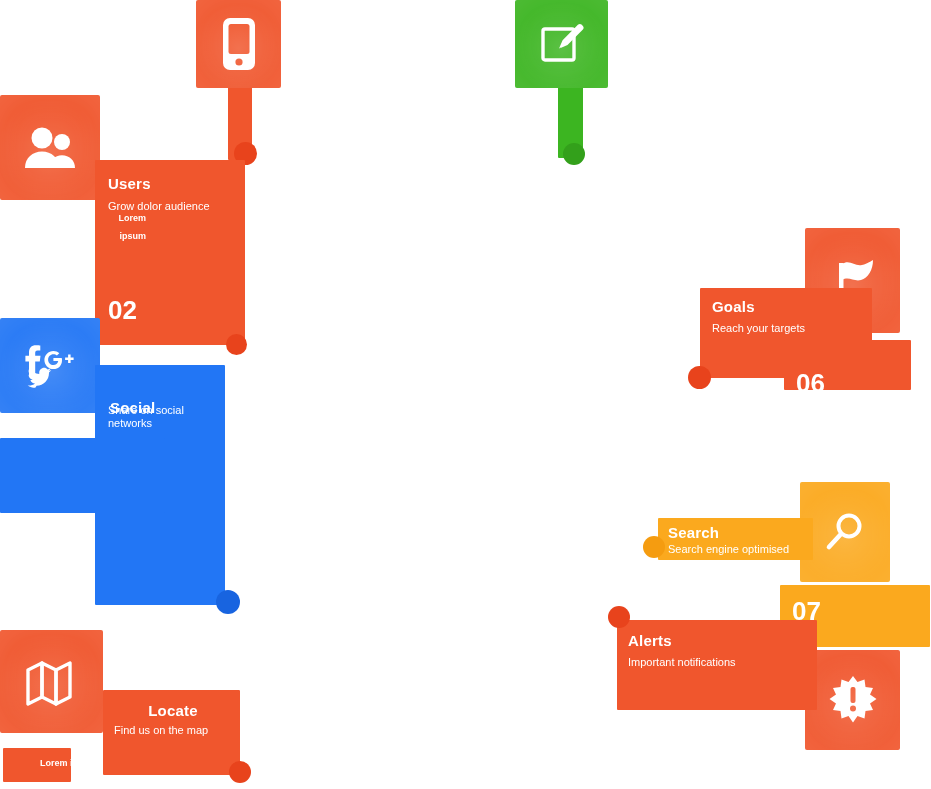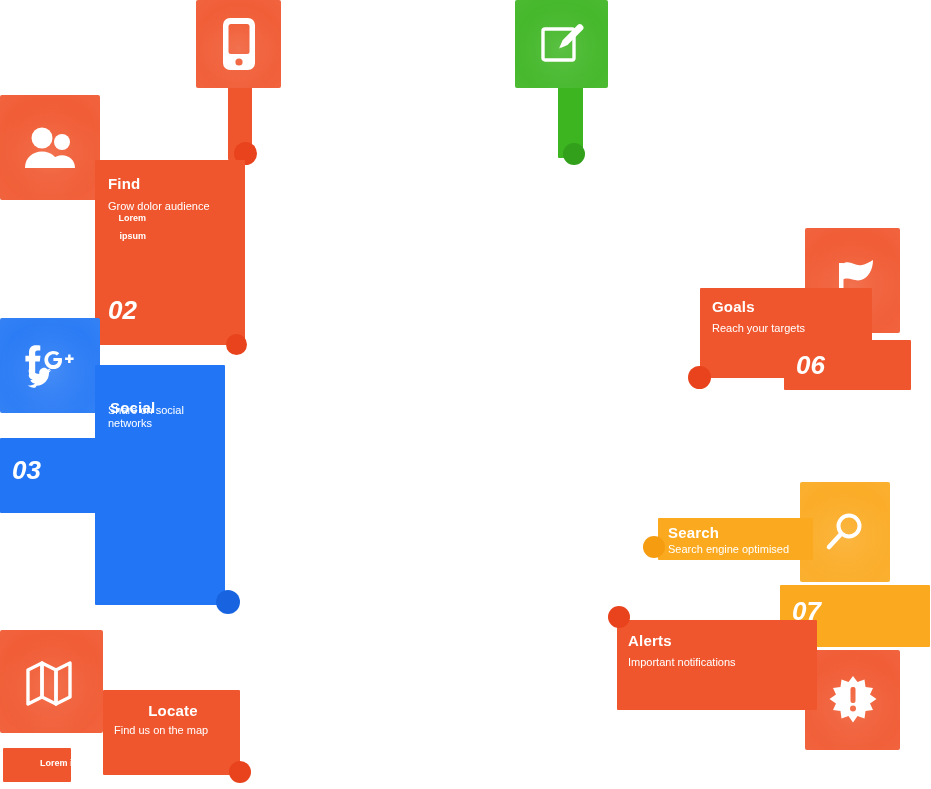--- a/index.html
+++ b/index.html
@@ -28,21 +28,21 @@
   
   .txt{
     position:absolute;
     color:#ffffff;
     white-space:pre-wrap;
     line-height:1.22;
     -webkit-font-smoothing:antialiased;
   }
   .t-title{ font-size:15px; font-weight:bold; letter-spacing:.2px; }
   .t-body { font-size:11px; font-weight:normal; }
-  .t-step { font-size:26px; font-weight:bold;font-style:italic; }
+  .t-step { font-size:26px; font-weight:bold; }
   .t-small{ font-size:9px; font-weight:bold; }
 
   
   .sheen::after{
     content:""; position:absolute; inset:0;
     background:radial-gradient(circle at 50% 55%, rgba(255,255,255,.16), rgba(255,255,255,0) 70%);
     pointer-events:none;
   }
 </style>
 </head>
@@ -74,21 +74,21 @@
       </svg>
     </span>
   </div>
 
   <div class="panel" style="left:95px; top:160px; width:150px; height:185px; background:#F0562D;">
   </div>
 
   <div class="txt t-small" style="left:90px; top:213px; width:56px; text-align:right;">Lorem</div>
   <div class="txt t-small" style="left:90px; top:231px; width:56px; text-align:right;">ipsum</div>
 
-  <div class="txt t-title" style="left:108px; top:175px; width:128px;">Find</div>
+  <div class="txt t-title" style="left:108px; top:175px; width:128px;">Users</div>
   <div class="txt t-body" style="left:108px; top:200px; width:128px;">Grow dolor audience</div>
   <div class="txt t-step" style="left:108px; top:295px; width:128px;">02</div>
 
   <div class="dot" style="left:226px; top:334px; width:21px; height:21px; background:#E8431C;"></div>
 
   <div class="icon-tile sheen" style="left:0px; top:318px; width:100px; height:95px; background:#2276F5;">
     <span>
       <svg width="64" height="48" viewBox="0 0 64 48" aria-hidden="true">
 
         <path d="M17.5 8.5h4.8V3.4C21.6 3.3 20 3.2 18.2 3.2c-5 0-7.2 2.6-7.2 7.4v3.2H7.4v5.6H11V34h6.2V19.4h4.6l.7-5.6h-5.3v-2.6c0-1.8.5-2.7 2.3-2.7z" fill="#ffffff"></path>
@@ -99,21 +99,20 @@
         <path d="M52.6 15.4h3v2.5h-3v3h-2.5v-3h-3v-2.5h3v-3h2.5z" fill="#ffffff"></path>
       </svg>
     </span>
   </div>
 
   <div class="panel" style="left:95px; top:365px; width:130px; height:240px; background:#2276F5;"></div>
   <div class="panel" style="left:0px; top:438px; width:165px; height:75px; background:#2276F5;"></div>
 
   <div class="txt t-title" style="left:110px; top:380px; width:112px;margin-top:19px;">Social</div>
   <div class="txt t-body" style="left:108px; top:404px; width:112px;">Share on social networks</div>
-  <div class="txt t-step" style="left:12px; top:455px; width:140px;">03</div>
 
   <div class="dot" style="left:216px; top:590px; width:24px; height:24px; background:#1864E0;"></div>
 
   <div class="icon-tile sheen" style="left:0px; top:630px; width:103px; height:103px; background:#F0562D;">
     <span>
       <svg width="54" height="48" viewBox="0 0 54 48" aria-hidden="true">
         <path d="M3 12 L17 5 L17 39 L3 46 Z" fill="none" stroke="#ffffff" stroke-width="3.4" stroke-linejoin="round"></path>
         <path d="M17 5 L31 12 L31 46 L17 39 Z" fill="none" stroke="#ffffff" stroke-width="3.4" stroke-linejoin="round"></path>
         <path d="M31 12 L45 5 L45 39 L31 46 Z" fill="none" stroke="#ffffff" stroke-width="3.4" stroke-linejoin="round"></path>
       </svg>
@@ -148,21 +147,21 @@
         <path d="M14 6 C22 1, 27 9, 34 7 C40 5.5, 43 3, 45 2 C45 12, 40 20, 33 22 C26 24, 21 18, 14 22 Z" fill="#ffffff"></path>
       </svg>
     </span>
   </div>
 
   <div class="panel" style="left:700px; top:288px; width:172px; height:90px; background:#F0562D;"></div>
   <div class="panel" style="left:784px; top:340px; width:127px; height:50px; background:#F0562D;"></div>
 
   <div class="txt t-title" style="left:712px; top:298px; width:150px;">Goals</div>
   <div class="txt t-body" style="left:712px; top:322px; width:150px;">Reach your targets</div>
-  <div class="txt t-step" style="left:796px; top:350px; width:100px;">06</div>
+  <div class="txt t-step" style="left:796px; top:368px; width:100px;">06</div>
 
   <div class="dot" style="left:688px; top:366px; width:23px; height:23px; background:#E8431C;"></div>
 
   <div class="icon-tile sheen" style="left:800px; top:482px; width:90px; height:100px; background:#FBA91E;">
     <span>
       <svg width="44" height="44" viewBox="0 0 44 44" aria-hidden="true">
         <circle cx="26" cy="16" r="10.5" fill="none" stroke="#ffffff" stroke-width="4"></circle>
         <line x1="18" y1="24" x2="6" y2="37" stroke="#ffffff" stroke-width="4.6" stroke-linecap="round"></line>
       </svg>
     </span>

